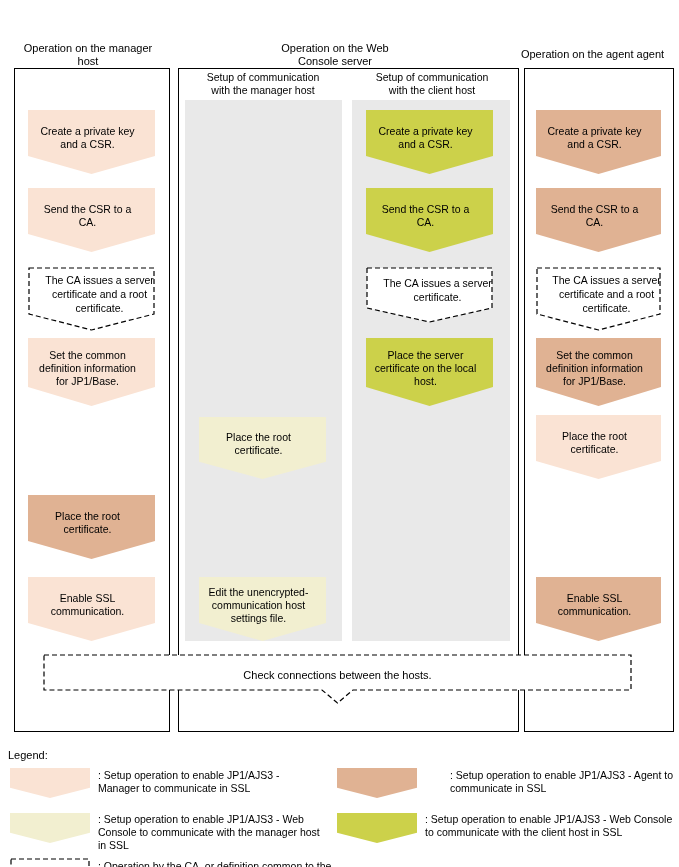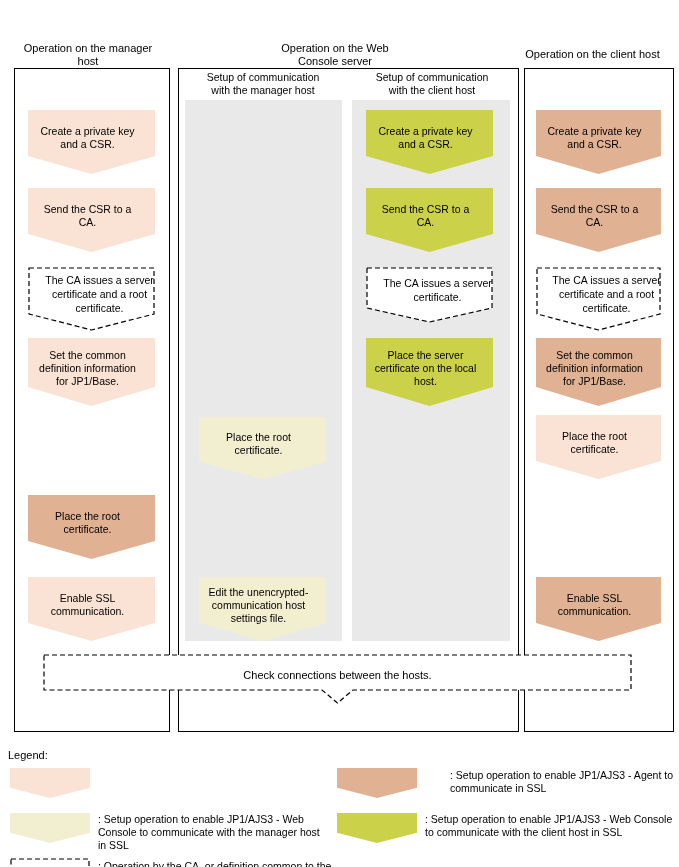--- a/index.html
+++ b/index.html
@@ -116,21 +116,21 @@
 </style>
 </head>
 <body>
 
 <div class="canvas">
 
   <div class="abs col-head" style="left:8px; top:6px; width:160px;">Operation on the manager<br>host</div>
 
   <div class="abs col-head" style="left:255px; top:6px; width:160px;">Operation on the Web<br>Console server</div>
 
-  <div class="abs col-head" style="left:510px; top:12px; width:165px;">Operation on the client host</div>
+  <div class="abs col-head" style="left:510px; top:12px; width:165px;">Operation on the agent agent</div>
 
   <div class="col-box" style="left:14px; top:32px; width:154px; height:662px;"></div>
   <div class="col-box" style="left:178px; top:32px; width:339px; height:662px;"></div>
   <div class="col-box" style="left:524px; top:32px; width:148px; height:662px;"></div>
 
   <div class="sub-head" style="left:185px; top:35px; width:156px;">Setup of communication<br>with the manager host</div>
   <div class="sub-head" style="left:352px; top:35px; width:160px;">Setup of communication<br>with the client host</div>
 
   <div class="gray-panel" style="left:185px; top:64px; width:157px; height:541px;"></div>
   <div class="gray-panel" style="left:352px; top:64px; width:158px; height:541px;"></div>
@@ -219,20 +219,21 @@
       <polygon points="1,1 588,1 588,36 310,36 294.5,49 279,36 1,36" fill="#ffffff" stroke="#000000" stroke-width="1.2" stroke-dasharray="5,3"></polygon>
     </svg>
     <div class="lbl">
       <span>Check connections between the hosts.</span>
     </div>
   </div>
 
   <div class="legend-title" style="left:8px; top:713px;">Legend:</div>
 
   <div class="legend-swatch c-manager" style="left:10px; top:732px; width:80px; height:30px;"></div>
+  <div class="legend-text" style="left:98px; top:733px; width:225px;">: Setup operation to enable JP1/AJS3 - Manager to communicate in SSL</div>
 
   <div class="legend-swatch c-agent" style="left:337px; top:732px; width:80px; height:30px;"></div>
   <div class="legend-text" style="left:450px; top:733px; width:245px;">: Setup operation to enable JP1/AJS3 - Agent to communicate in SSL</div>
 
   <div class="legend-swatch c-webmgr" style="left:10px; top:777px; width:80px; height:30px;"></div>
   <div class="legend-text" style="left:98px; top:777px; width:228px;">: Setup operation to enable JP1/AJS3 - Web Console to communicate with the manager host in SSL</div>
 
   <div class="legend-swatch c-webcli" style="left:337px; top:777px; width:80px; height:30px;"></div>
   <div class="legend-text" style="left:425px; top:777px; width:248px;">: Setup operation to enable JP1/AJS3 - Web Console to communicate with the client host in SSL</div>
 

